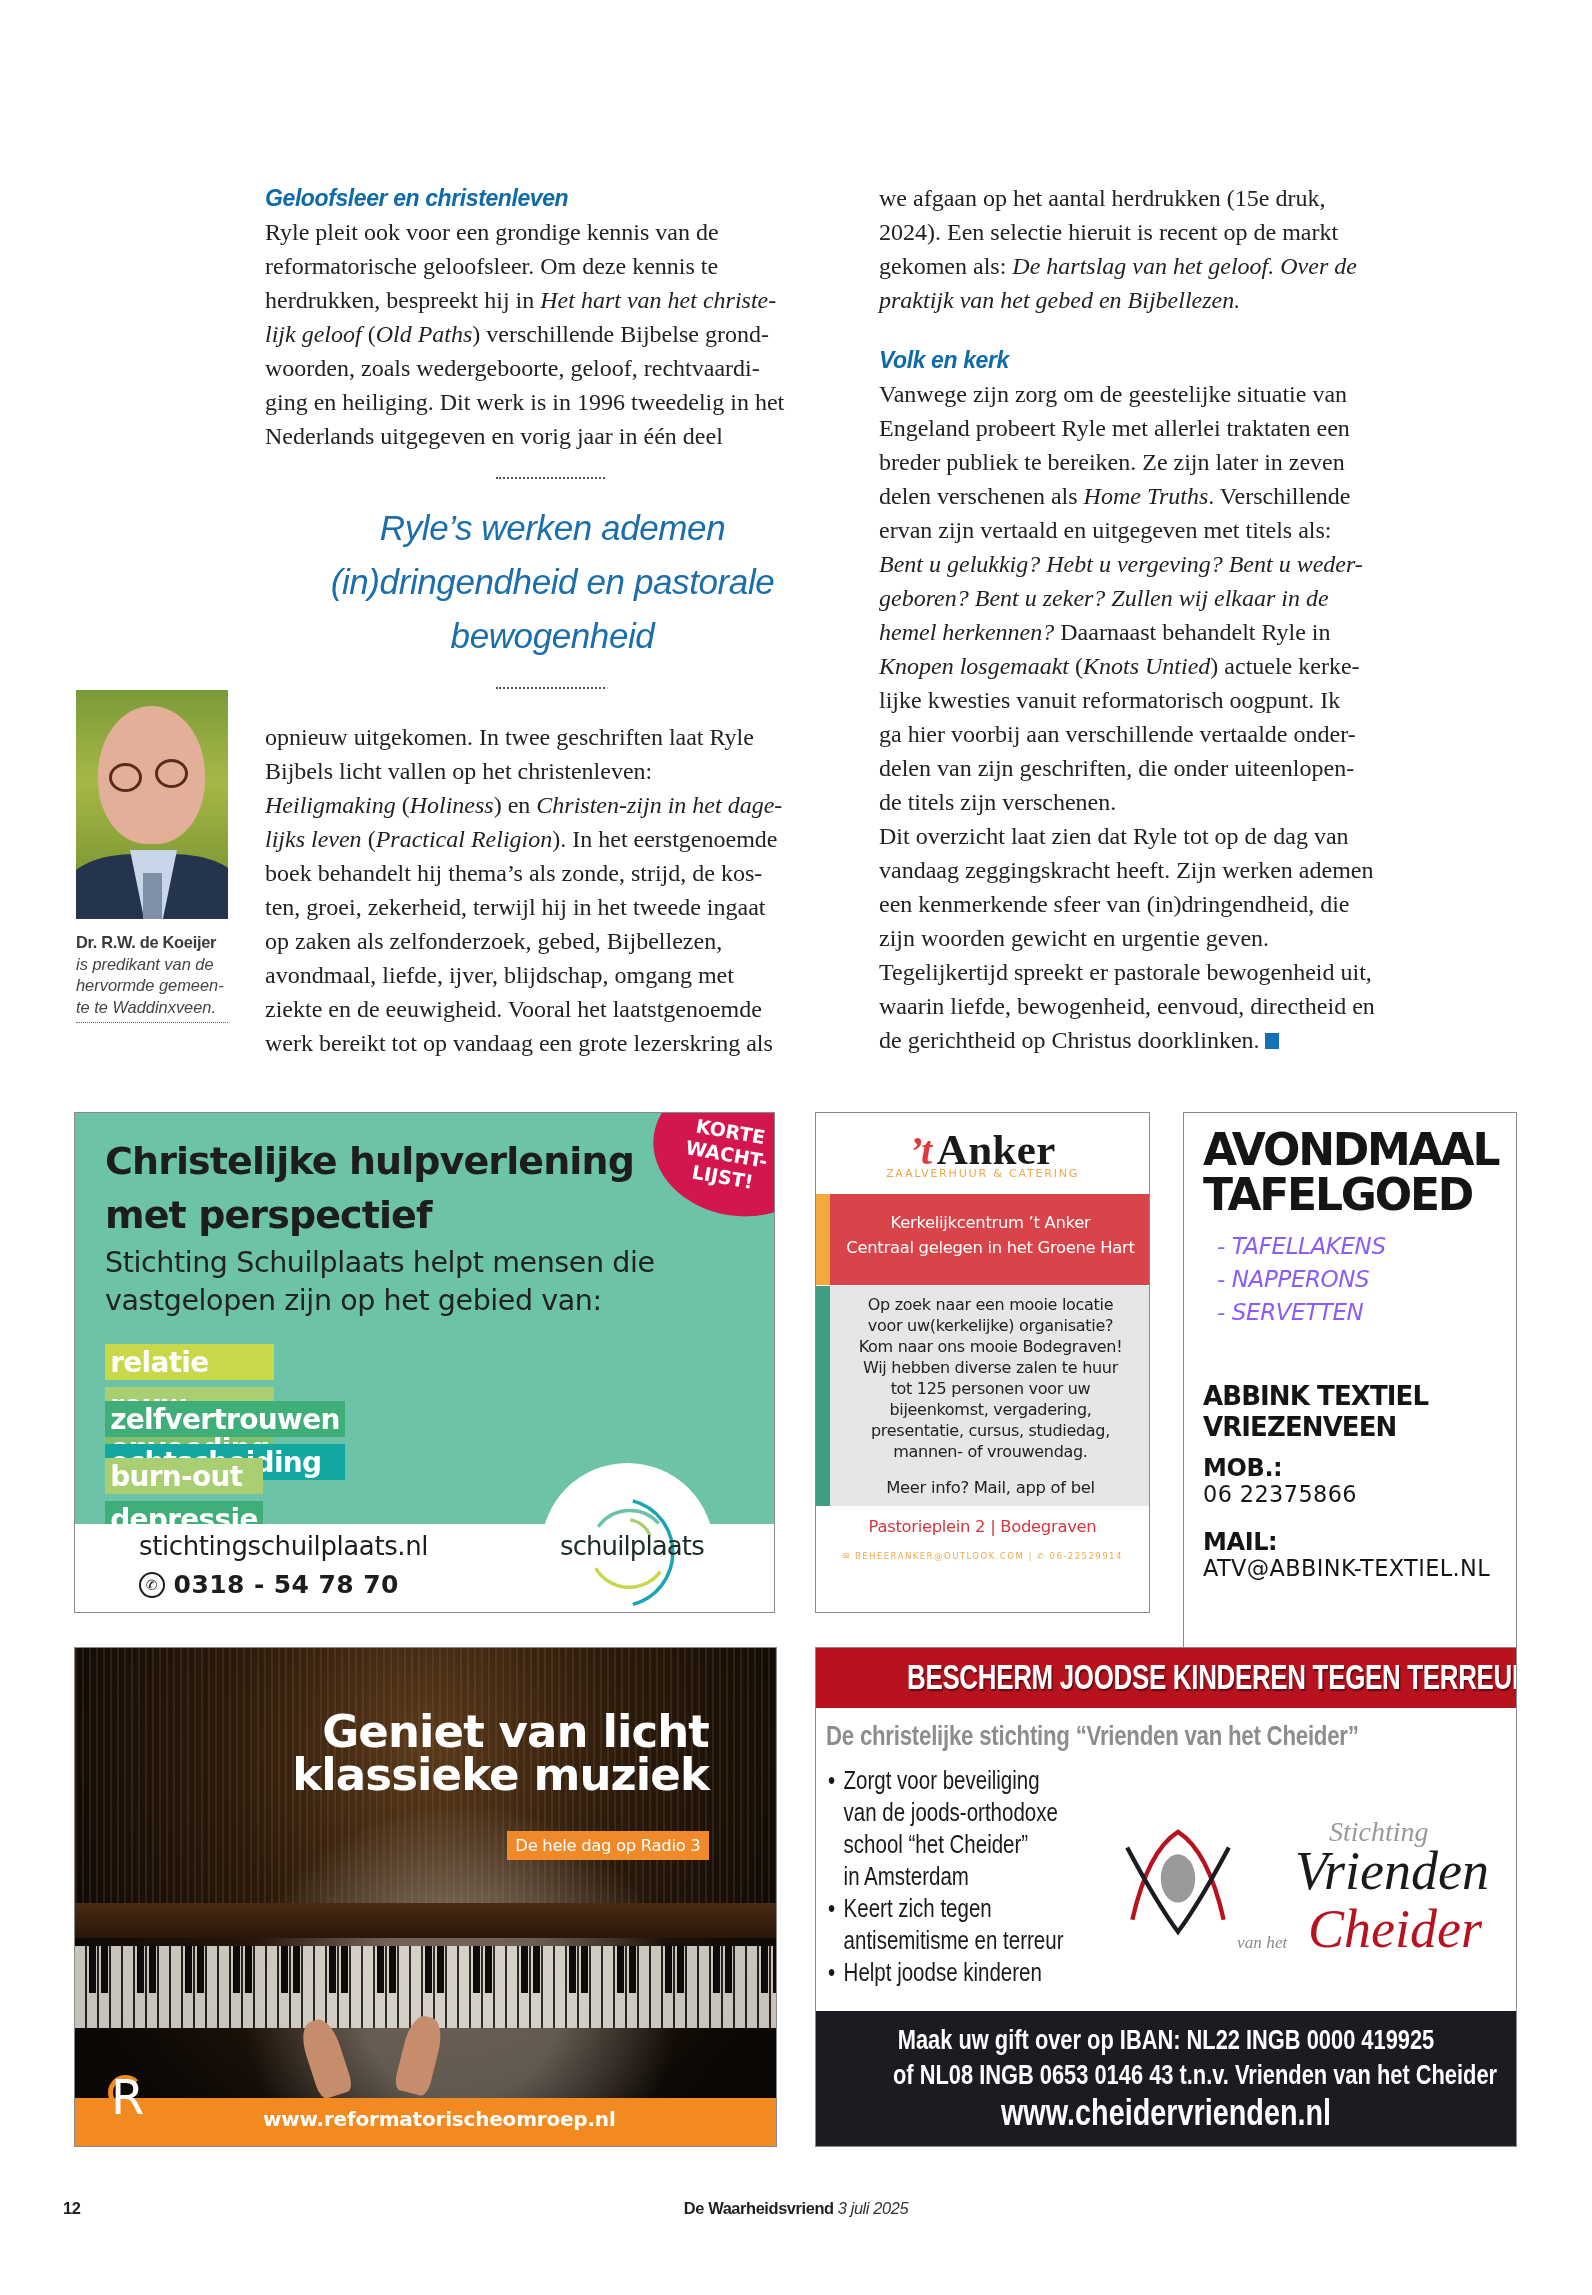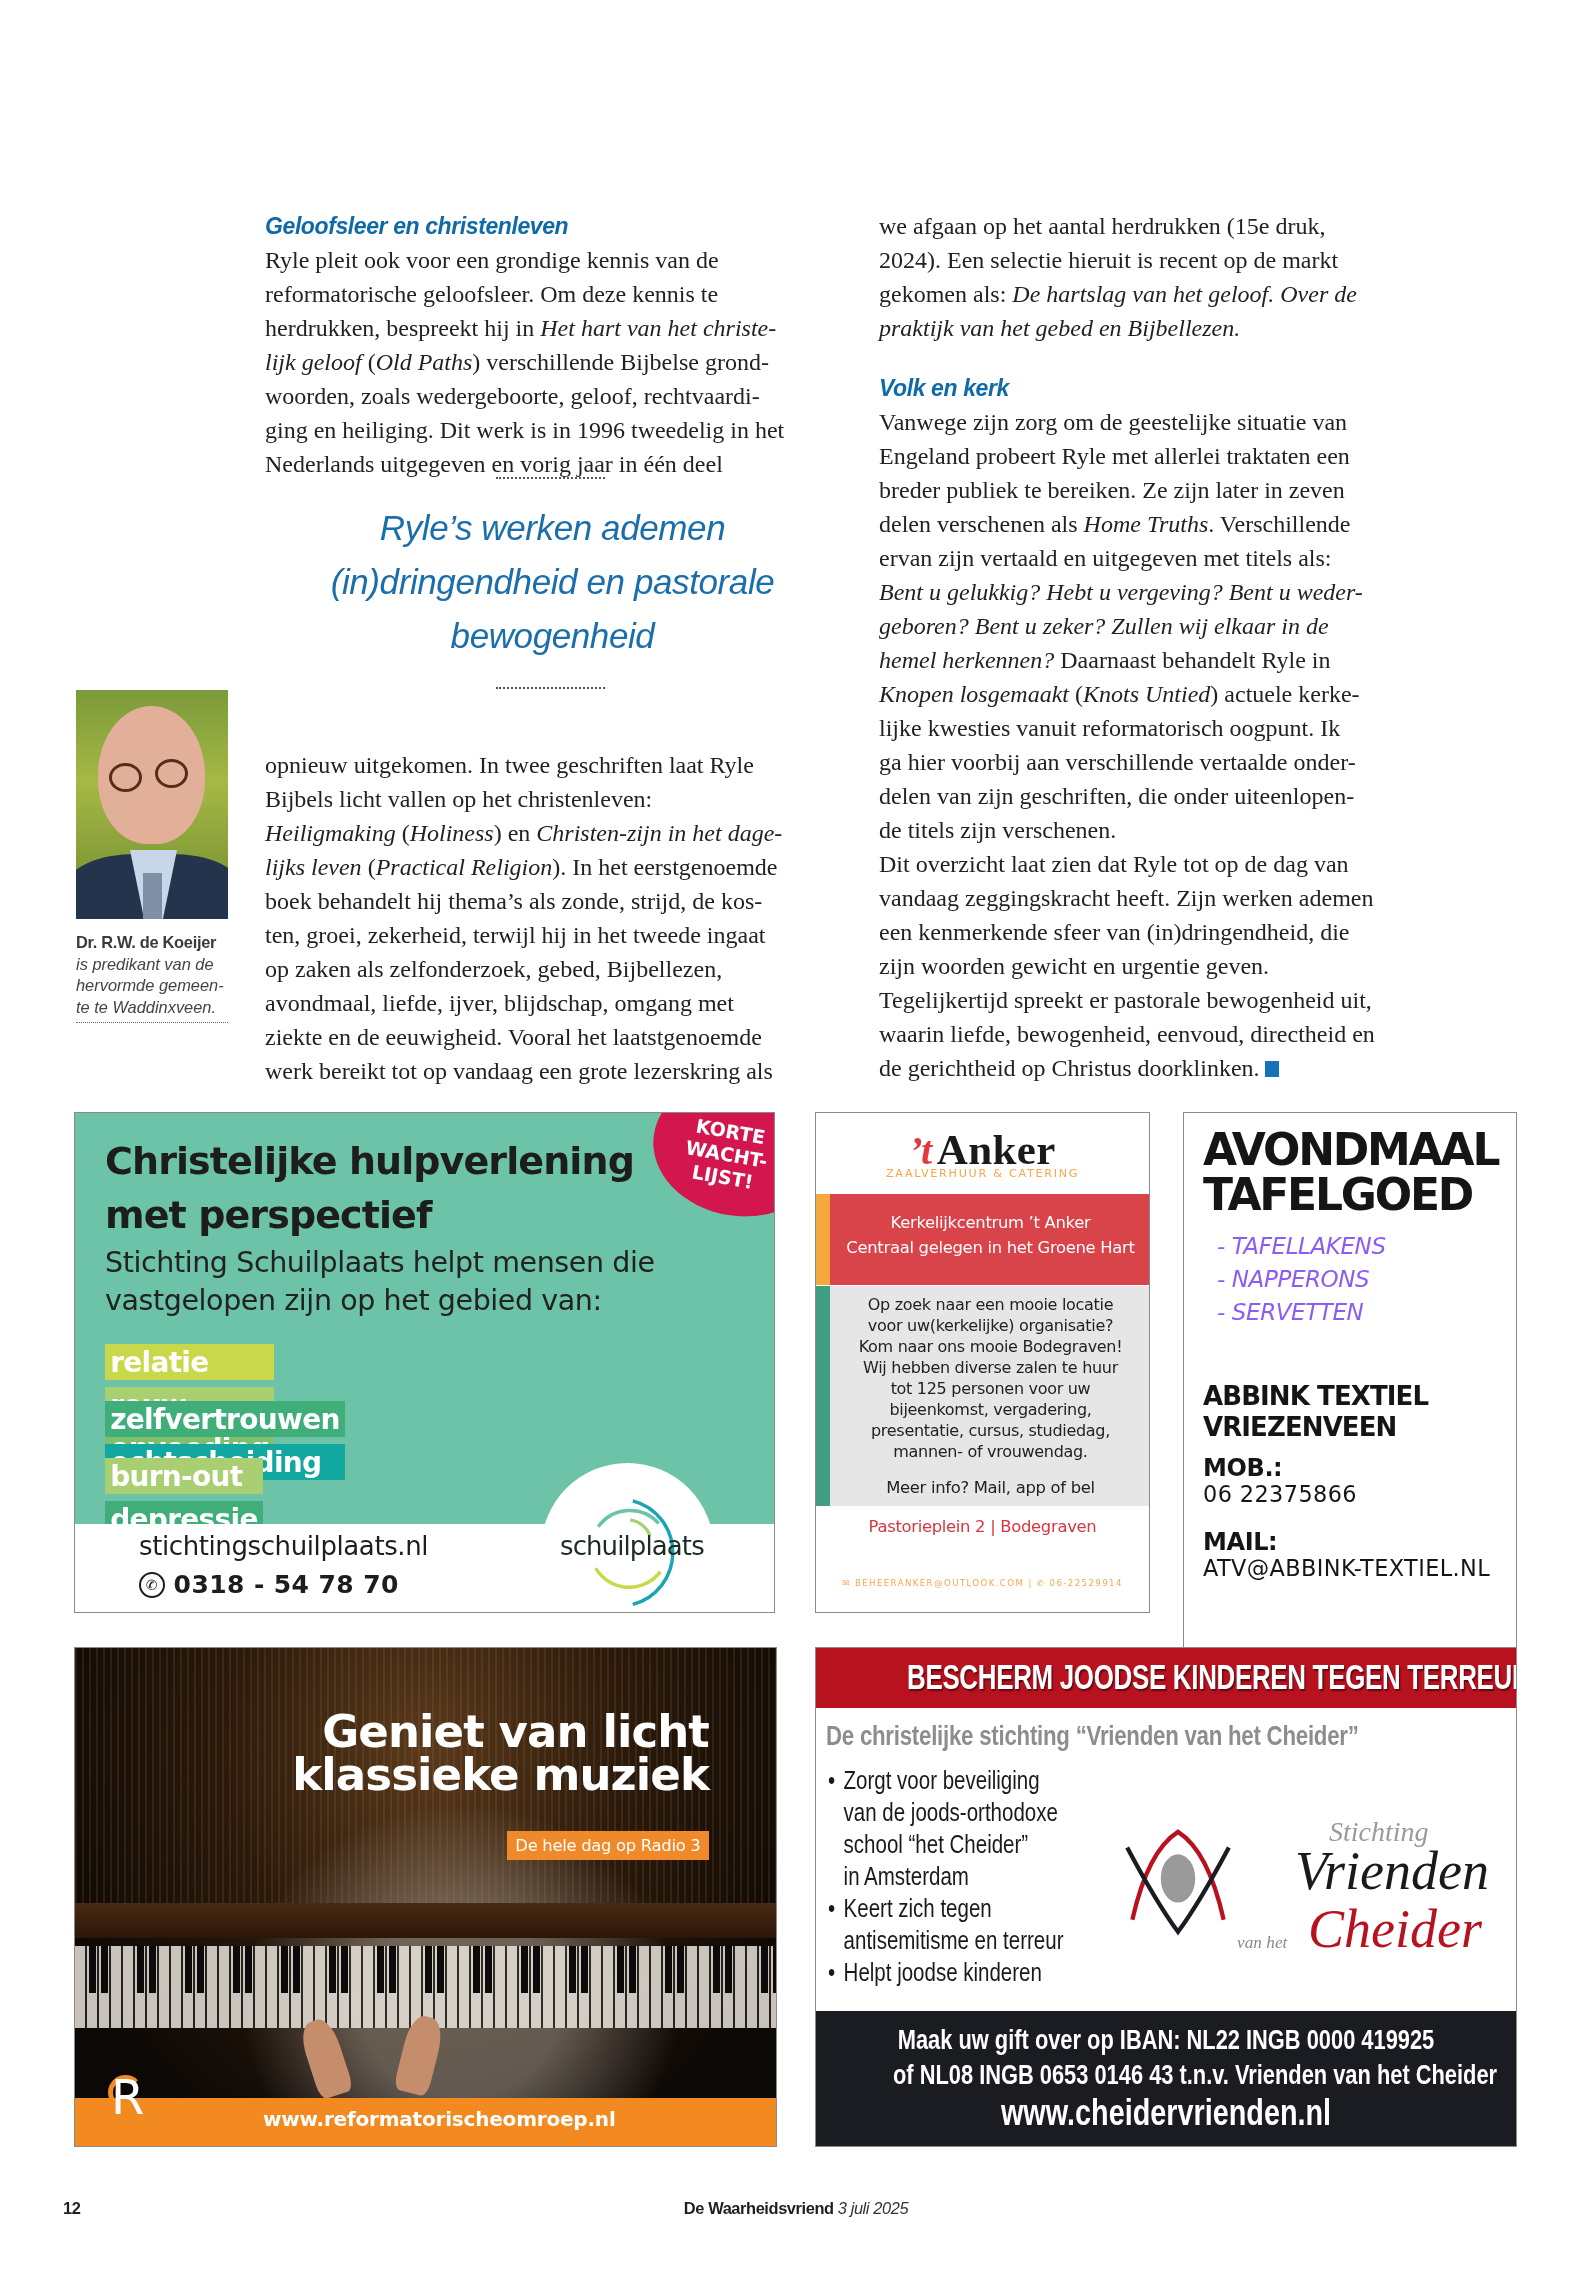--- a/index.html
+++ b/index.html
@@ -1,20 +1,20 @@
 <!DOCTYPE html>
 <html style="font-size:14px"><head>
 <meta charset="utf-8">
 <style>
   * { margin:0; padding:0; box-sizing:border-box; }
   html, body { width:1592px; height:2295px; background:#ffffff; overflow:hidden; }
   body { position:relative; font-family:"DejaVu Serif", serif; color:#1f1f1f; }
 
   
-  .col { position:absolute; font-family:"Liberation Serif", serif; font-size:24px; line-height:34px; color:#222;margin-top:28px; }
+  .col { position:absolute; font-family:"Liberation Serif", serif; font-size:24px; line-height:34px; color:#222; }
   .col .it { font-style:italic; }
   .subhead { font-family:"Liberation Sans", sans-serif; font-style:italic; font-weight:bold; color:#0e6aa8; font-size:23px; line-height:34px; letter-spacing:-0.4px; }
   .endmark { display:inline-block; width:14px; height:15.5px; background:#1470b8; vertical-align:-0.9px; margin-left:5.2px; }
 
   .pull { position:absolute; left:311px; width:483px; text-align:center; font-family:"Liberation Sans", sans-serif; font-style:italic; color:#1a6eab; font-size:35px; line-height:54px; letter-spacing:-0.4px; }
   .dots { position:absolute; left:496px; width:109px; border-top:2.6px dotted #555; }
 
   .photo { position:absolute; left:76px; top:690px; width:152px; height:229px; overflow:hidden;
     background: radial-gradient(ellipse at 50% 40%, #e4b59f 0 28%, transparent 29%),
                 linear-gradient(180deg, #7a9a3a 0%, #a6b845 40%, #6d8a2f 100%); }
@@ -56,21 +56,21 @@
   .anker-name { font-family:"Liberation Serif", serif; font-weight:bold; font-size:43px; color:#1a1a1a; letter-spacing:0.4px; }
   .anker-tag { position:absolute; left:0; top:54px; width:100%; text-align:center; font-family:"DejaVu Sans", sans-serif; font-size:11.2px; letter-spacing:1.7px; color:#f1a84a; }
   .anker-red { position:absolute; left:0; top:81px; width:100%; height:91px; background:#d9434a; }
   .anker-red-stripe { position:absolute; left:0; top:81px; width:14px; height:91px; background:#f3a93c; }
   .anker-red-text { position:absolute; left:14px; top:97px; width:321px; text-align:center; font-family:"DejaVu Sans", sans-serif; font-size:16.4px; line-height:25px; color:#fff; letter-spacing:-0.3px; }
   .anker-grey { position:absolute; left:0; top:173px; width:100%; height:220px; background:#e6e6e6; }
   .anker-grey-stripe { position:absolute; left:0; top:173px; width:14px; height:220px; background:#3f9e83; }
   .anker-body { position:absolute; left:14px; top:181px; width:321px; text-align:center; font-family:"DejaVu Sans", sans-serif; font-size:16px; line-height:21px; color:#222; letter-spacing:-0.3px; }
   .anker-info { position:absolute; left:14px; top:365px; width:321px; text-align:center; font-family:"DejaVu Sans", sans-serif; font-size:16.4px; color:#222; letter-spacing:-0.3px; }
   .anker-addr { position:absolute; left:0; top:404px; width:100%; text-align:center; font-family:"DejaVu Sans", sans-serif; font-size:16.4px; color:#d6363f; letter-spacing:-0.3px; }
-  .anker-contact { position:absolute; left:0; top:438px; width:100%; text-align:center; font-family:"DejaVu Sans", sans-serif; font-size:8.6px; letter-spacing:1.4px; color:#f1a84a;margin-top:27px; }
+  .anker-contact { position:absolute; left:0; top:438px; width:100%; text-align:center; font-family:"DejaVu Sans", sans-serif; font-size:8.6px; letter-spacing:1.4px; color:#f1a84a; }
 
   
   .ad-abbink { left:1183px; top:1112px; width:334px; height:590px; background:#fff; padding:0 8px 0 19px; }
   .abbink-title { position:absolute; left:19px; top:14px; font-family:"DejaVu Sans", sans-serif; font-weight:bold; font-size:44px; line-height:45px; color:#151515; letter-spacing:-2.2px; }
   .abbink-list { position:absolute; left:33px; top:117px; font-family:"DejaVu Sans", sans-serif; font-size:23px; line-height:33px; color:#8b5cf6; letter-spacing:-0.4px;font-style:italic; }
   .abbink-company { position:absolute; left:19px; top:268px; font-family:"DejaVu Sans", sans-serif; font-weight:bold; font-size:26px; line-height:31px; color:#151515; letter-spacing:-0.9px; }
   .abbink-label { font-family:"DejaVu Sans", sans-serif; font-weight:bold; font-size:24px; color:#151515; letter-spacing:-0.4px; line-height:26px; }
   .abbink-val { font-family:"DejaVu Sans", sans-serif; font-size:22.4px; color:#151515; line-height:26px; letter-spacing:0.4px; }
   .abbink-mob { position:absolute; left:19px; top:342px; }
   .abbink-mail { position:absolute; left:19px; top:416px; }

